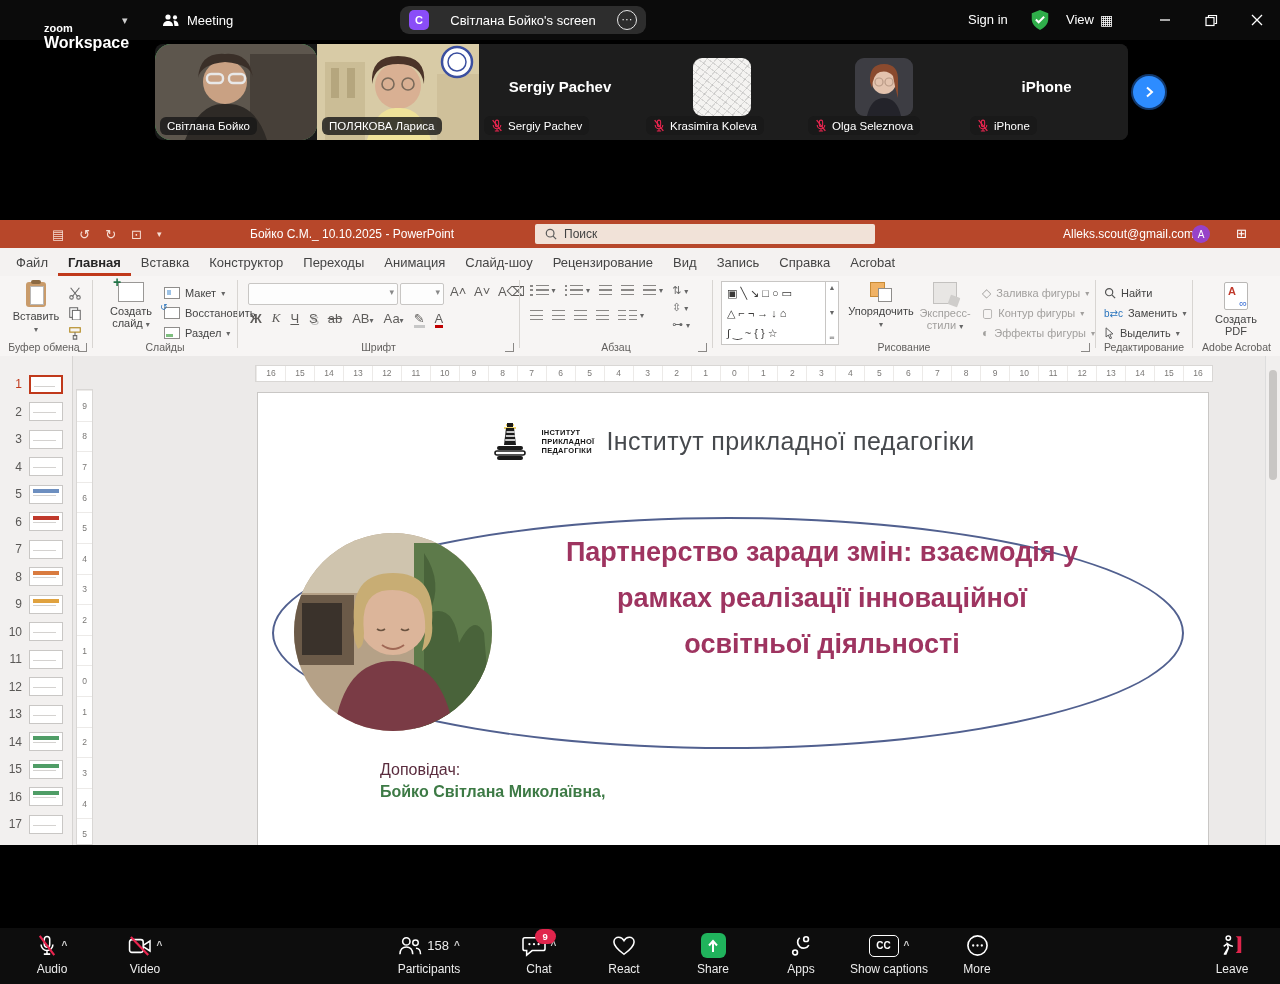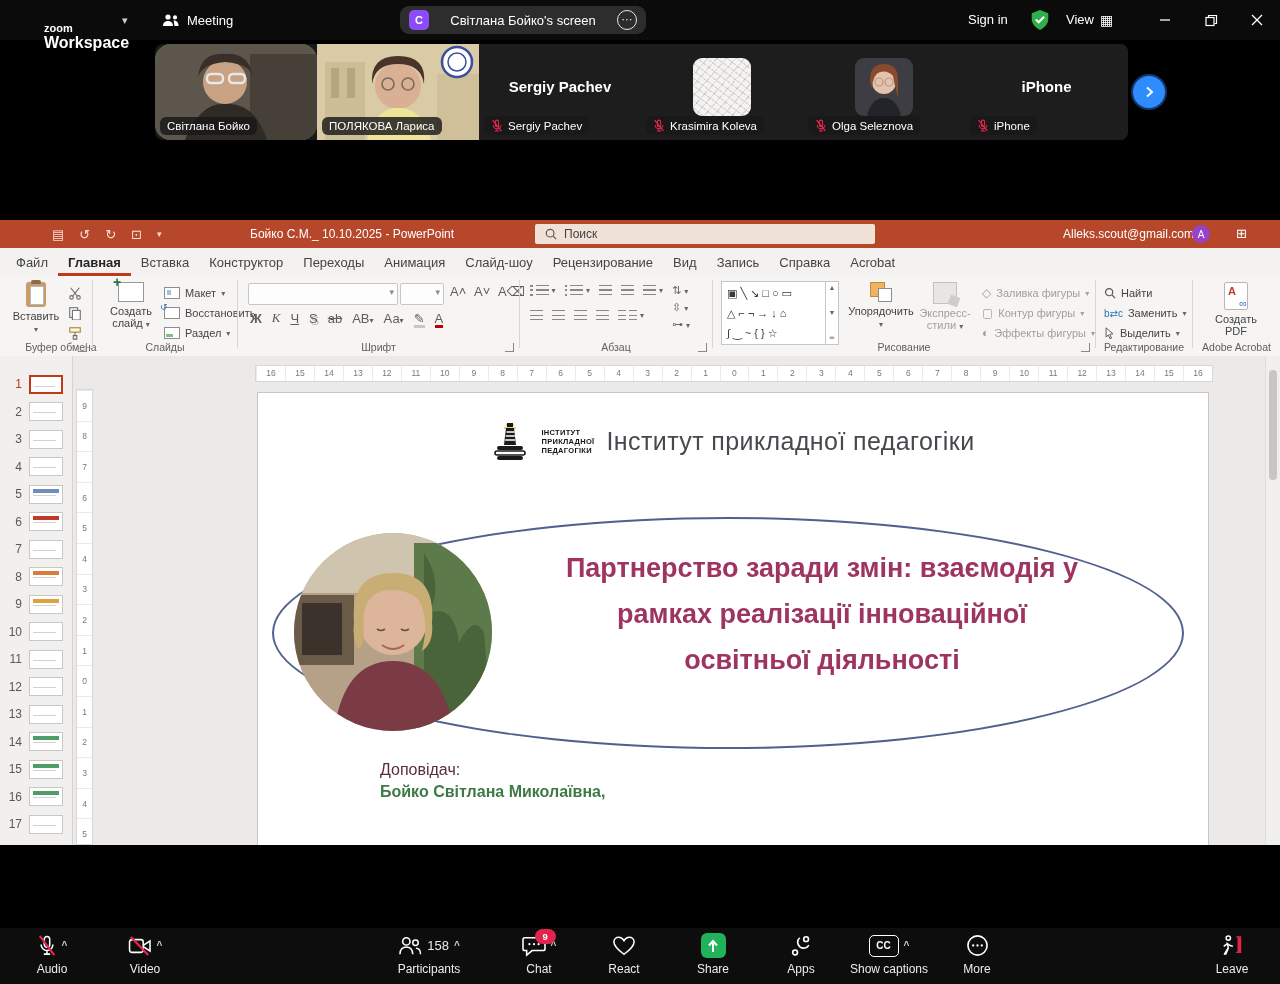--- a/index.html
+++ b/index.html
@@ -110,21 +110,21 @@
   .vr-cell{height:29.6px;text-align:center;font-size:8.5px;color:#7a7876;display:flex;align-items:center;justify-content:center;border-top:1px solid #eceae8;}
   #slide{position:absolute;left:258px;top:37px;width:950px;height:452px;background:#fff;box-shadow:0 0 0 1px #c9c7c5;overflow:hidden;}
   #sscroll{position:absolute;right:0;top:0;width:14px;height:489px;background:#f1efee;border-left:1px solid #ddd;}
   #sscroll .tmb{position:absolute;left:3px;top:14px;width:8px;height:110px;background:#c8c6c4;border-radius:4px;}
   
   #logo-row{position:absolute;left:0;top:28px;width:100%;display:flex;justify-content:center;align-items:center;gap:12px;}
   .logo-tiny{font-size:7.5px;font-weight:700;color:#141414;line-height:9px;letter-spacing:.3px;}
   #org-name{font-size:25px;color:#46494d;font-weight:500;letter-spacing:.4px;}
   #oval{position:absolute;left:14px;top:124px;width:912px;height:232px;border:2px solid #51608f;border-radius:50%;box-sizing:border-box;}
   #slide-photo{position:absolute;left:36px;top:140px;width:198px;height:198px;border-radius:50%;overflow:hidden;}
-  #slide-title{position:absolute;left:250px;top:152px;width:628px;text-align:center;font-size:27px;font-weight:700;
+  #slide-title{position:absolute;left:250px;top:136px;width:628px;text-align:center;font-size:27px;font-weight:700;
                line-height:46px;color:#9e3460;}
   #speaker{position:absolute;left:122px;top:366px;font-size:16px;line-height:22px;color:#5a2c3e;}
   #speaker .green{color:#3d7a45;font-weight:700;}
   
   #ztoolbar{position:absolute;left:0;top:928px;width:1280px;height:56px;background:#0d0d0d;}
   .tbtn{position:absolute;top:5px;width:100px;display:flex;flex-direction:column;align-items:center;gap:4px;color:#ececec;}
   .tbtn .lbl{font-size:12px;white-space:nowrap;}
   .tbtn .icwrap{height:25px;display:flex;align-items:center;gap:5px;position:relative;}
   .caret{color:#cfcfcf;font-size:10px;font-weight:700;}
   .badge{position:absolute;top:-6px;right:-10px;min-width:15px;height:15px;border-radius:8px;background:#e0254c;color:#fff;
@@ -334,21 +334,21 @@
         </svg>
         <svg width="14" height="14" viewBox="0 0 16 16">
           <rect x="2" y="2" width="9" height="11" fill="#fff" stroke="#696969" stroke-width="1.2"></rect>
           <rect x="5" y="5" width="9" height="11" fill="#fff" stroke="#696969" stroke-width="1.2"></rect>
         </svg>
         <svg width="14" height="14" viewBox="0 0 16 16">
           <rect x="2" y="2" width="12" height="5" fill="none" stroke="#b3891f" stroke-width="1.3"></rect>
           <path d="M8 7 v4 M6 11 h4 v4 h-4 Z" fill="none" stroke="#696969" stroke-width="1.2"></path>
         </svg>
       </div>
-      <span class="glabel" style="left:0;width:88px;margin-left:17px;">Буфер обмена</span>
+      <span class="glabel" style="left:0;width:88px;">Буфер обмена</span>
       <span class="lnch" style="left:78px;"></span>
       <div class="gsep" style="left:92px;"></div>
 
       <div class="bigbtn" style="left:104px;top:6px;width:54px;">
         <div class="newslide-ic"></div>
         <span class="ribtext"><span>Создать</span><br>
         <span>слайд</span> <span class="chv">▾</span></span>
       </div>
       <div class="mini-col" style="left:164px;top:8px;gap:2px;">
         <div class="mini-row">

